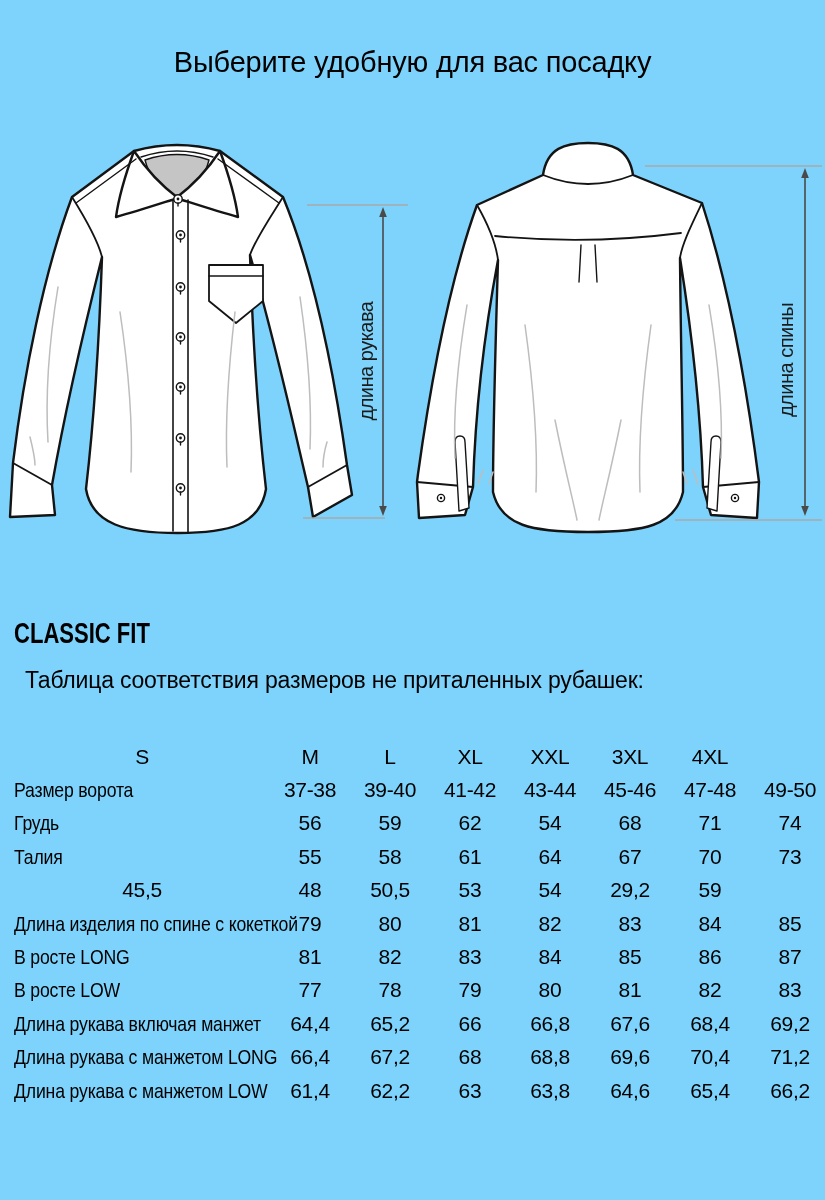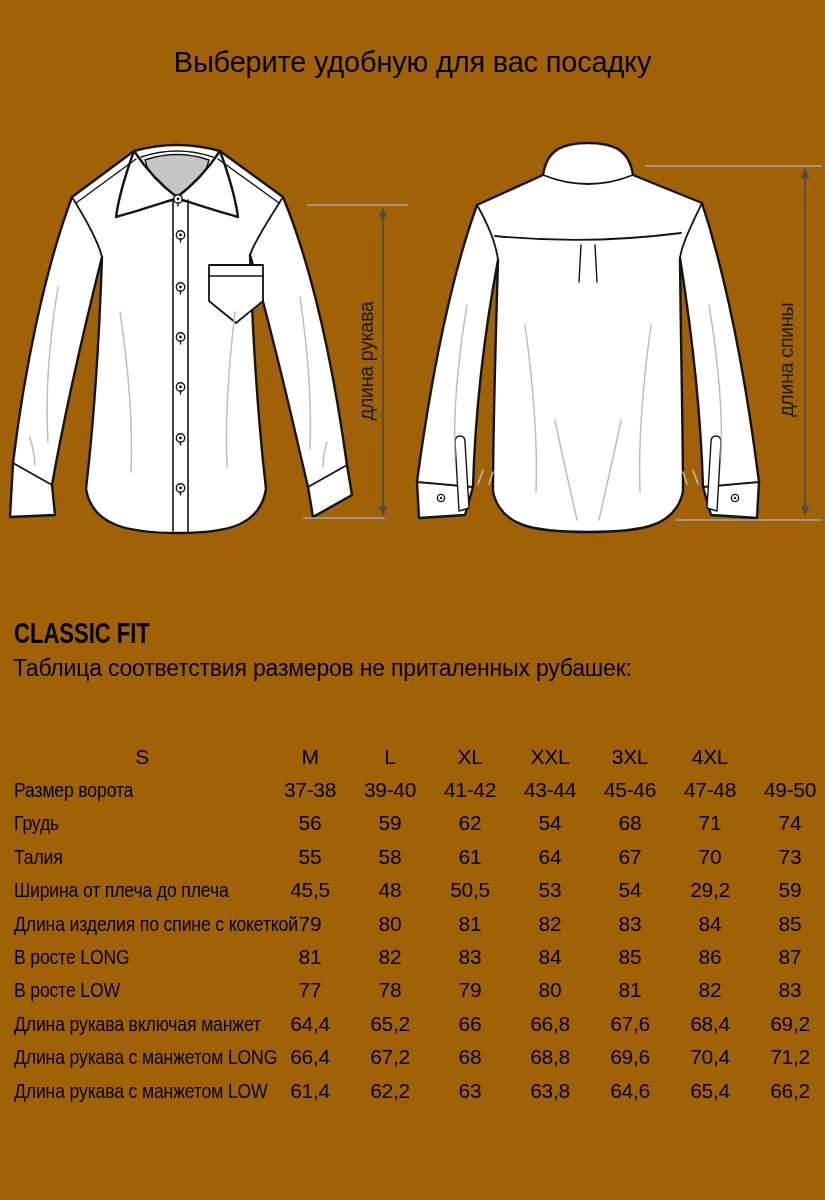--- a/index.html
+++ b/index.html
@@ -1,24 +1,24 @@
 <!DOCTYPE html>
 <html style="--ink: #141414; --collar-shade: #c5c5c5; --fold: #bdbdbd; --dim: #4a4a4a; --ext: #a9a9a9;"><head>
 <meta charset="utf-8">
 <style>
   html,body{margin:0;padding:0;background:#fff;}
-  #canvas{position:relative;width:825px;height:1200px;background:#a16207;overflow:hidden;
+  #canvas{position:relative;width:825px;height:1200px;background:#7dd3fc;overflow:hidden;
           font-family:"Liberation Sans",sans-serif;color:#000;}
 
   
   #page-title{position:absolute;top:46px;left:0;width:825px;text-align:center;margin:0;
               font-size:29px;font-weight:400;letter-spacing:-0.2px;}
   #fit-heading{position:absolute;left:14px;top:617px;margin:0;font-size:29px;font-weight:700;
                transform:scaleX(0.76);transform-origin:left center;white-space:nowrap;}
-  #table-caption{position:absolute;left:13px;top:655px;margin:0;font-size:23px;font-weight:400;
+  #table-caption{position:absolute;left:13px;top:655px;margin:12px;font-size:23px;font-weight:400;
                  letter-spacing:-0.2px;white-space:nowrap;}
 
   
   .figure-svg{position:absolute;}
   .dim-label{position:absolute;font-size:20px;letter-spacing:-0.5px;color:#1c1c1c;white-space:nowrap;
              transform:translate(-50%,-50%) rotate(-90deg);}
   svg .ln{stroke:var(--ink);fill:none;stroke-linecap:round;stroke-linejoin:round;}
   svg .w24{stroke-width:2.4;} svg .w18{stroke-width:1.8;} svg .w14{stroke-width:1.4;} svg .w16{stroke-width:1.6;}
   svg .fillw{fill:#ffffff;}
   svg .shade{fill:var(--collar-shade);}
@@ -216,21 +216,20 @@
         <div class="tlabel"><span class="inner">Талия</span></div>
         <div class="tcell">55</div>
         <div class="tcell">58</div>
         <div class="tcell">61</div>
         <div class="tcell">64</div>
         <div class="tcell">67</div>
         <div class="tcell">70</div>
         <div class="tcell">73</div>
       </div>
       <div class="trow">
-        <div class="tlabel"><span class="inner">Ширина от плеча до плеча</span></div>
         <div class="tcell">45,5</div>
         <div class="tcell">48</div>
         <div class="tcell">50,5</div>
         <div class="tcell">53</div>
         <div class="tcell">54</div>
         <div class="tcell">29,2</div>
         <div class="tcell">59</div>
       </div>
       <div class="trow">
         <div class="tlabel"><span class="inner">Длина изделия по спине с кокеткой</span></div>

